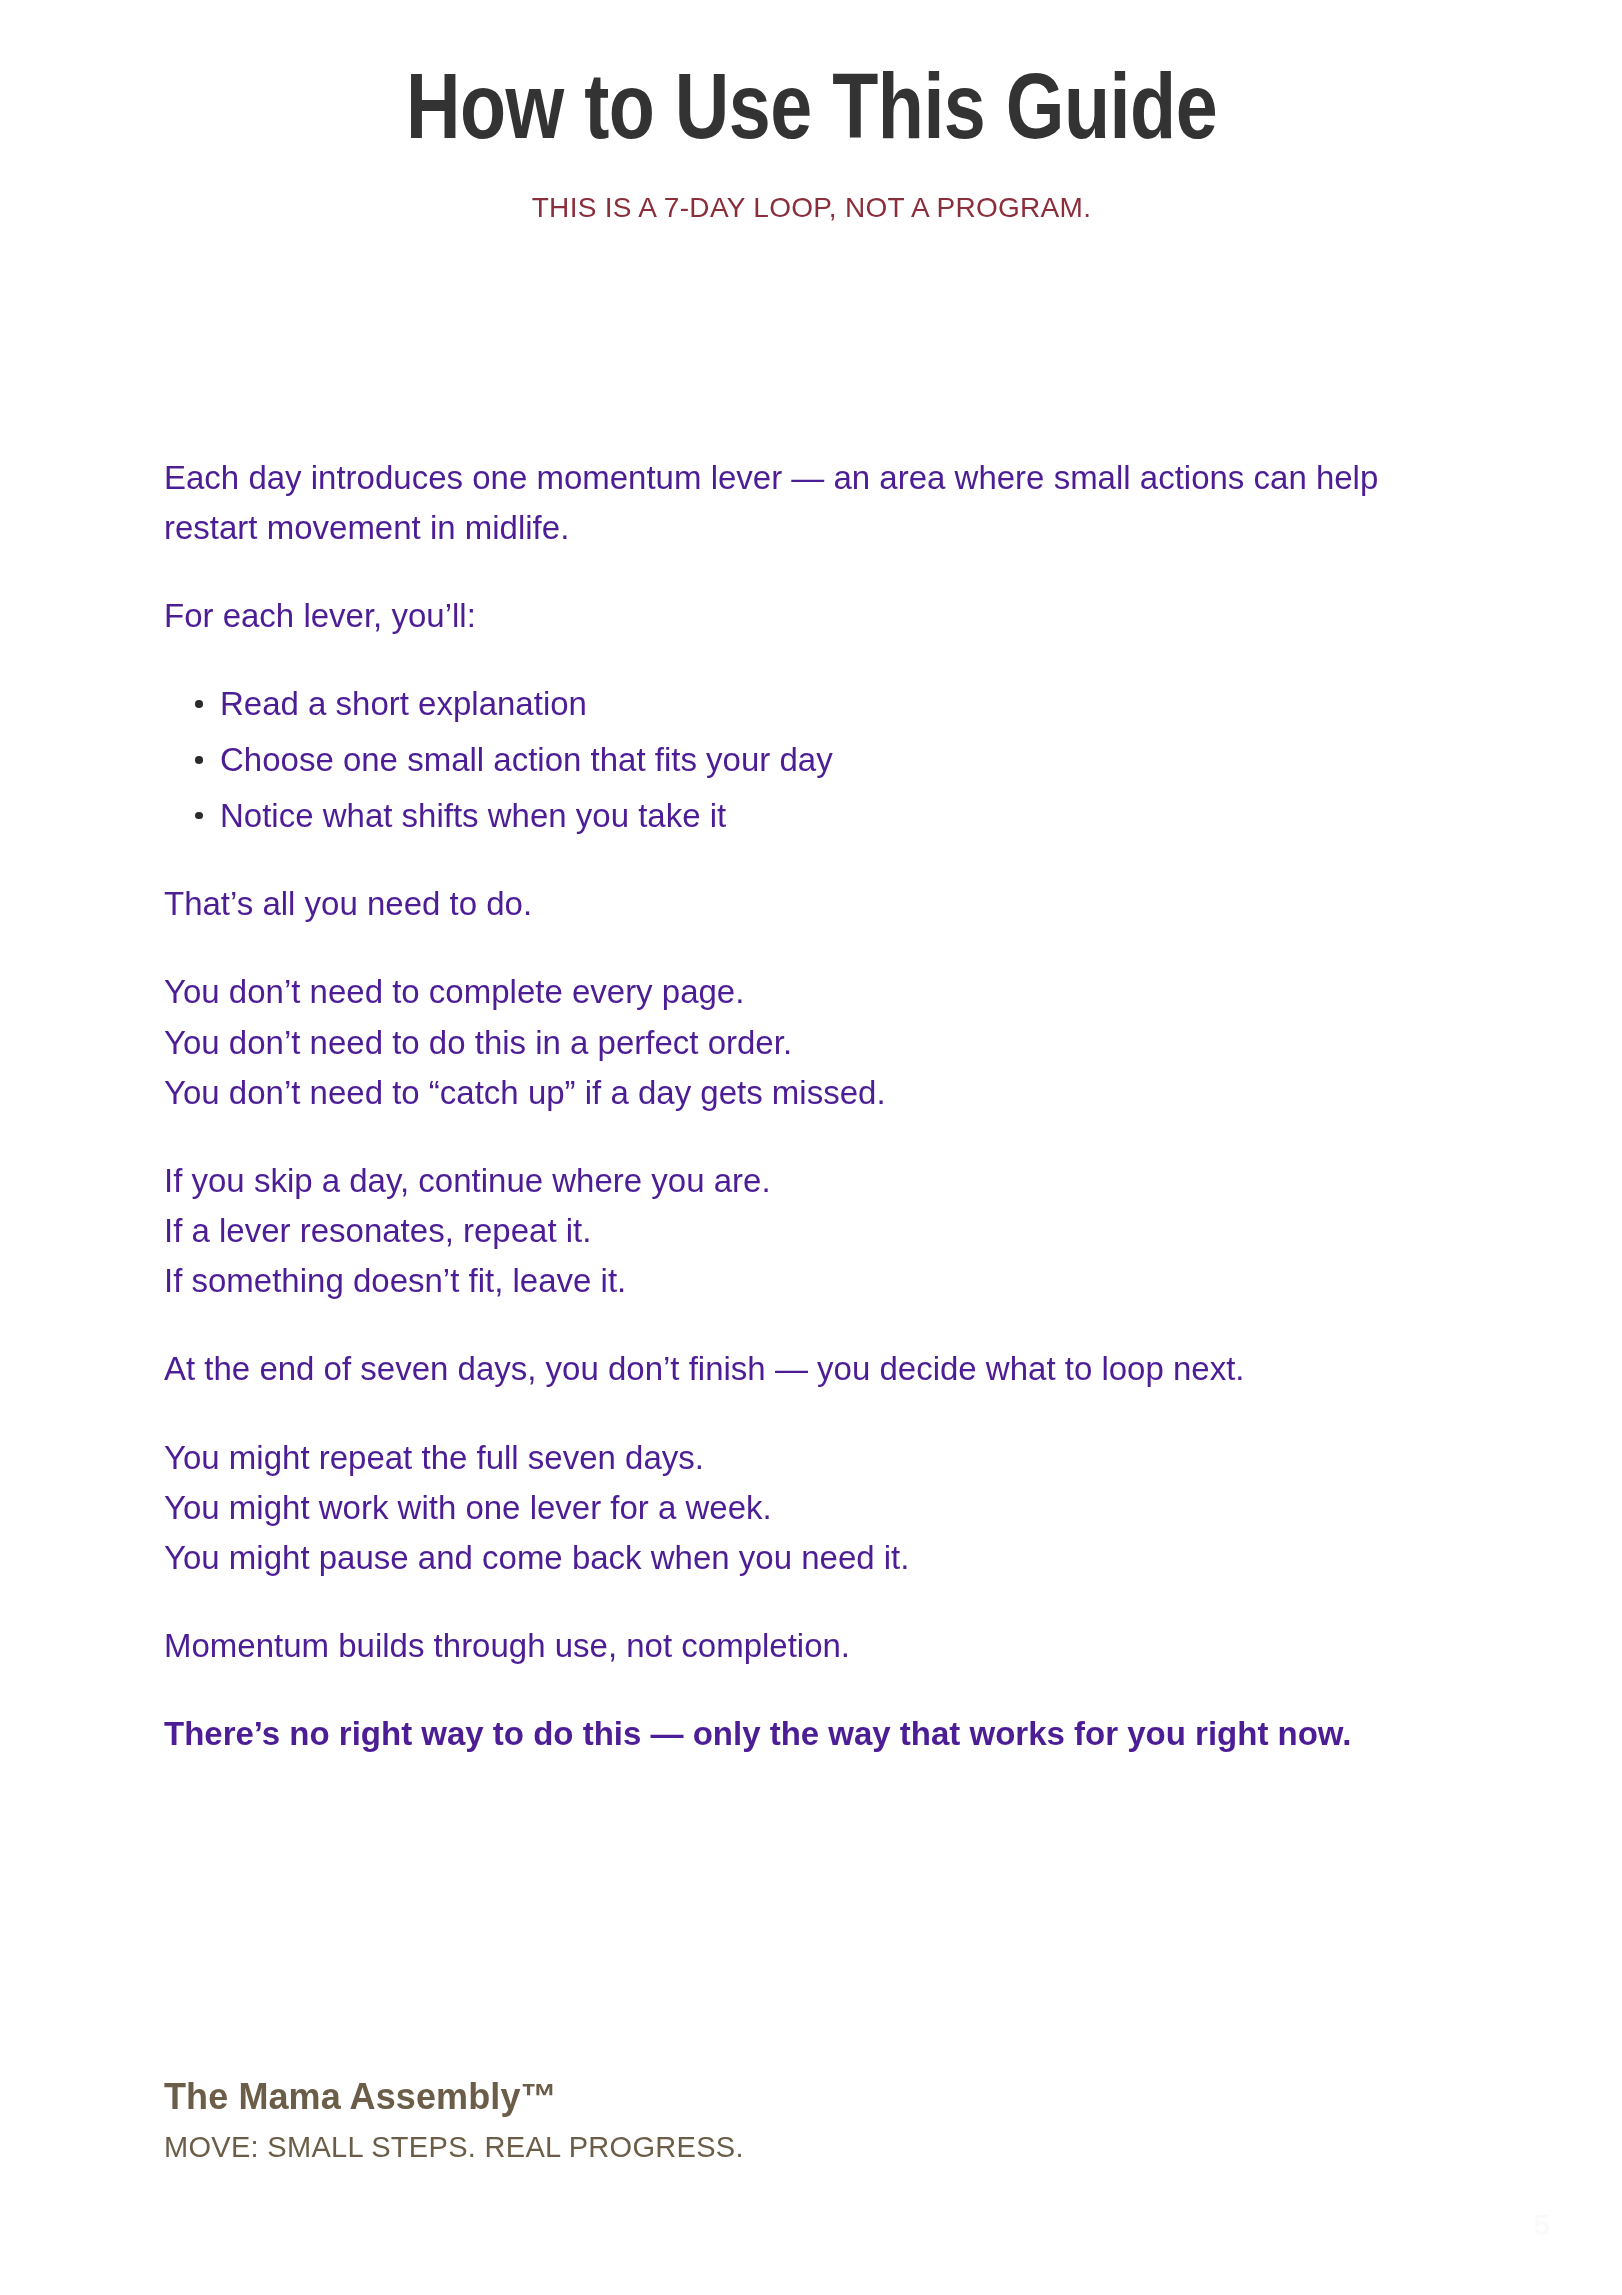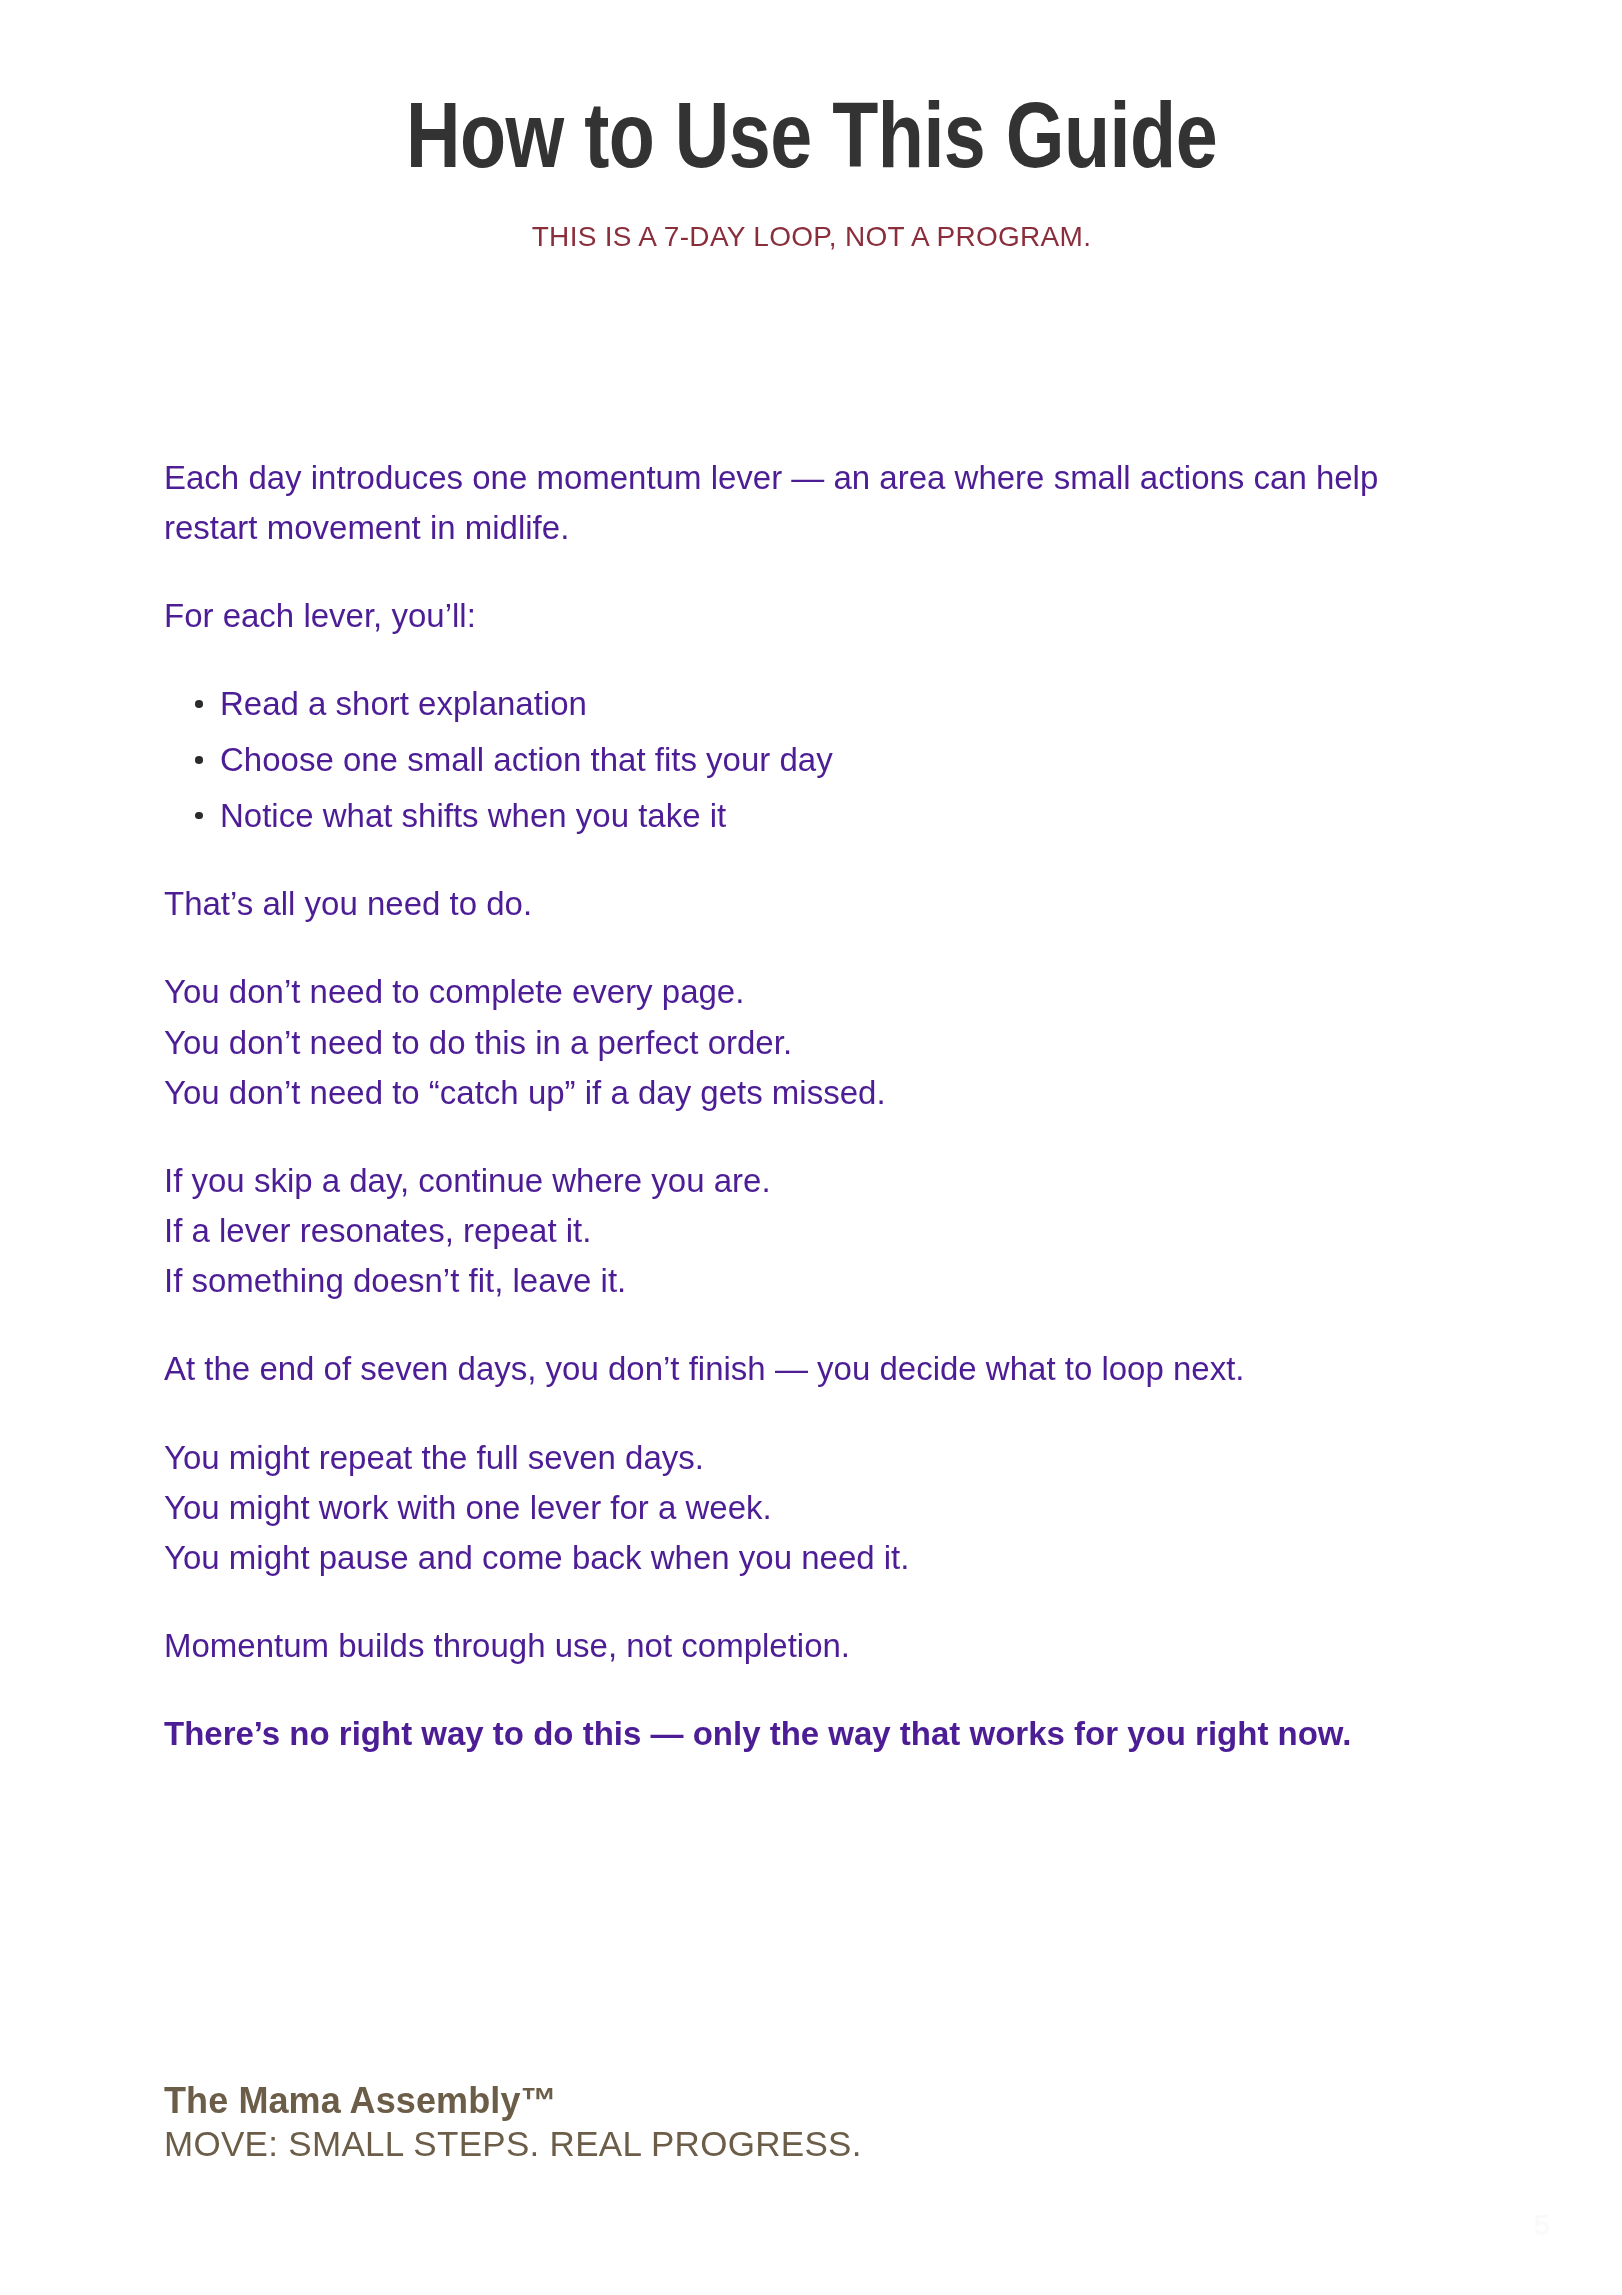--- a/index.html
+++ b/index.html
@@ -13,21 +13,21 @@
     width: 1623px;
     height: 2295px;
     background: #ffffff;
     overflow: hidden;
     box-sizing: border-box;
     font-family: "Liberation Sans", sans-serif;
   }
 
   
   .header {
-    padding-top: 89px;
+    padding-top: 60px;
     text-align: center;
   }
 
   .page-title {
     margin: 0;
     font-family: "Liberation Sans Narrow", "Liberation Sans", sans-serif;
     font-weight: 700;
     font-size: 92px;
     line-height: 1.0;
     letter-spacing: -0.6px;
@@ -110,22 +110,22 @@
   .brand-name {
     margin: 0;
     font-size: 36px;
     font-weight: 700;
     line-height: 1.15;
     color: #6B5D48;
     letter-spacing: 0.1px;
   }
 
   .brand-tagline {
-    margin: 2px 0 0 0;
-    font-size: 35px;
+    margin: 13px 0 0 0;
+    font-size: 29px;
     font-weight: 400;
     line-height: 1.2;
     color: #6B5D48;
     letter-spacing: 0.3px;
   }
 
   .page-number {
     position: absolute;
     right: 73px;
     bottom: 53px;

